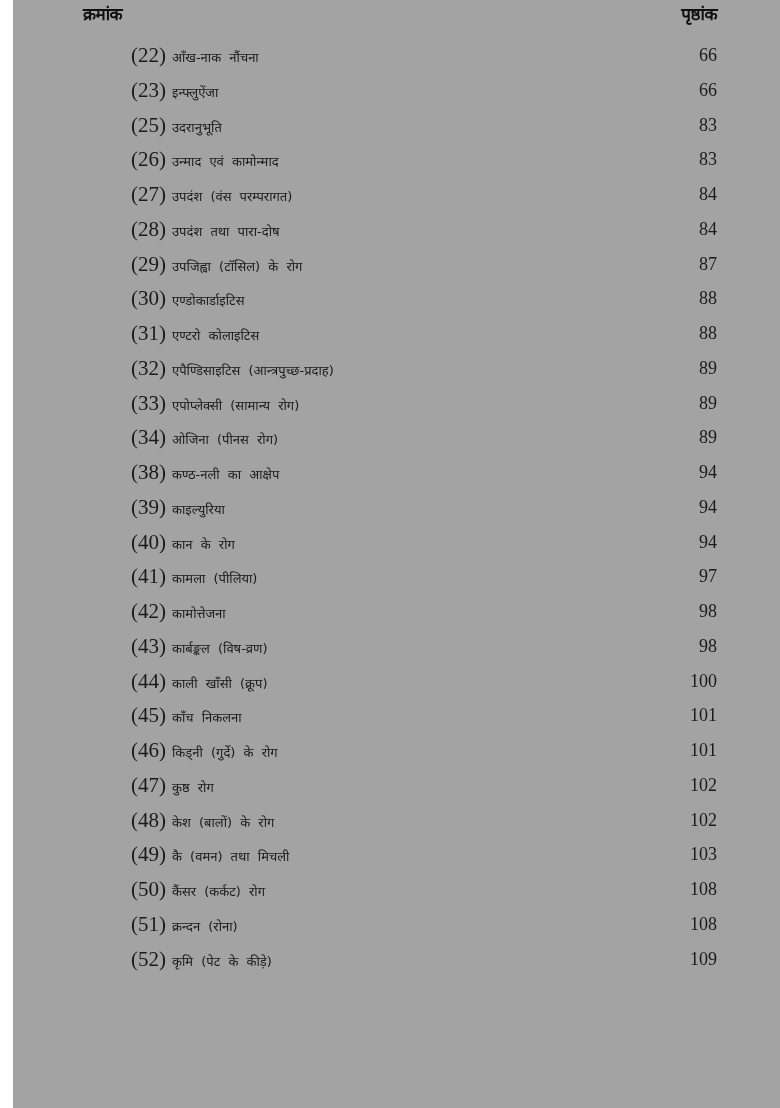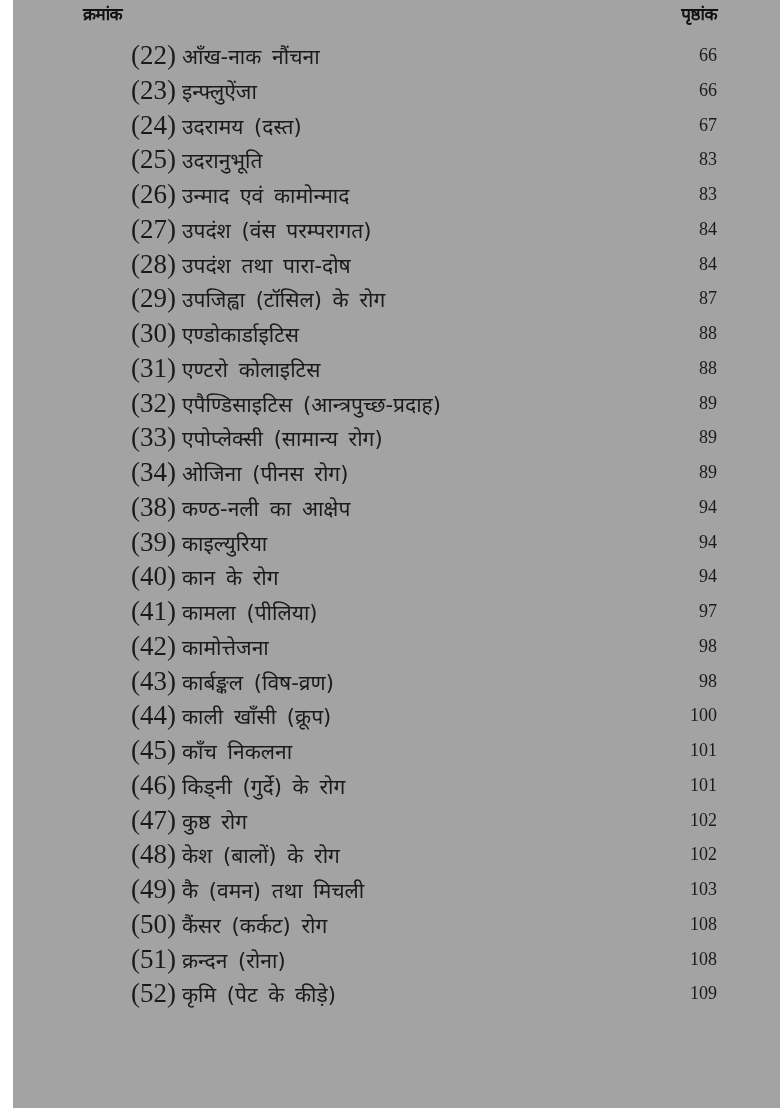--- a/index.html
+++ b/index.html
@@ -58,26 +58,26 @@
       list-style: none;
     }
     .toc-row {
       position: relative;
       height: 34.75px;
       line-height: 34.75px;
       white-space: nowrap;
     }
     .toc-num {
       font-family: "Liberation Serif", serif;
-      font-size: 27px;
+      font-size: 21px;
       color: #1a1a1a;
     }
     .toc-title {
       font-family: "DejaVu Sans", sans-serif;
-      font-size: 21px;
+      font-size: 13px;
       color: #1a1a1a;
       margin-left: 6px;
       word-spacing: 4px;
       margin-top: 37px;
     }
     .toc-page {
       position: absolute;
       right: 0;
       top: 0;
       font-family: "Liberation Serif", serif;
@@ -90,21 +90,20 @@
 
 <div class="page">
   <div class="header">
     <span class="header-left">क्रमांक</span>
     <span class="header-right">पृष्ठांक</span>
   </div>
 
   <ul class="toc" id="toc-list">
       <li class="toc-row"><span class="toc-num">(22)</span><span class="toc-title">आँख-नाक नौंचना</span><span class="toc-page">66</span></li>
       <li class="toc-row"><span class="toc-num">(23)</span><span class="toc-title">इन्फ्लुऐंजा</span><span class="toc-page">66</span></li>
-      <li class="toc-row"><span class="toc-num">(24)</span><span class="toc-title">उदरामय (दस्त)</span><span class="toc-page">67</span></li>
       <li class="toc-row"><span class="toc-num">(25)</span><span class="toc-title">उदरानुभूति</span><span class="toc-page">83</span></li>
       <li class="toc-row"><span class="toc-num">(26)</span><span class="toc-title">उन्माद एवं कामोन्माद</span><span class="toc-page">83</span></li>
       <li class="toc-row"><span class="toc-num">(27)</span><span class="toc-title">उपदंश (वंस परम्परागत)</span><span class="toc-page">84</span></li>
       <li class="toc-row"><span class="toc-num">(28)</span><span class="toc-title">उपदंश तथा पारा-दोष</span><span class="toc-page">84</span></li>
       <li class="toc-row"><span class="toc-num">(29)</span><span class="toc-title">उपजिह्वा (टॉसिल) के रोग</span><span class="toc-page">87</span></li>
       <li class="toc-row"><span class="toc-num">(30)</span><span class="toc-title">एण्डोकार्डाइटिस</span><span class="toc-page">88</span></li>
       <li class="toc-row"><span class="toc-num">(31)</span><span class="toc-title">एण्टरो कोलाइटिस</span><span class="toc-page">88</span></li>
       <li class="toc-row"><span class="toc-num">(32)</span><span class="toc-title">एपैण्डिसाइटिस (आन्त्रपुच्छ-प्रदाह)</span><span class="toc-page">89</span></li>
       <li class="toc-row"><span class="toc-num">(33)</span><span class="toc-title">एपोप्लेक्सी (सामान्य रोग)</span><span class="toc-page">89</span></li>
       <li class="toc-row"><span class="toc-num">(34)</span><span class="toc-title">ओजिना (पीनस रोग)</span><span class="toc-page">89</span></li>

